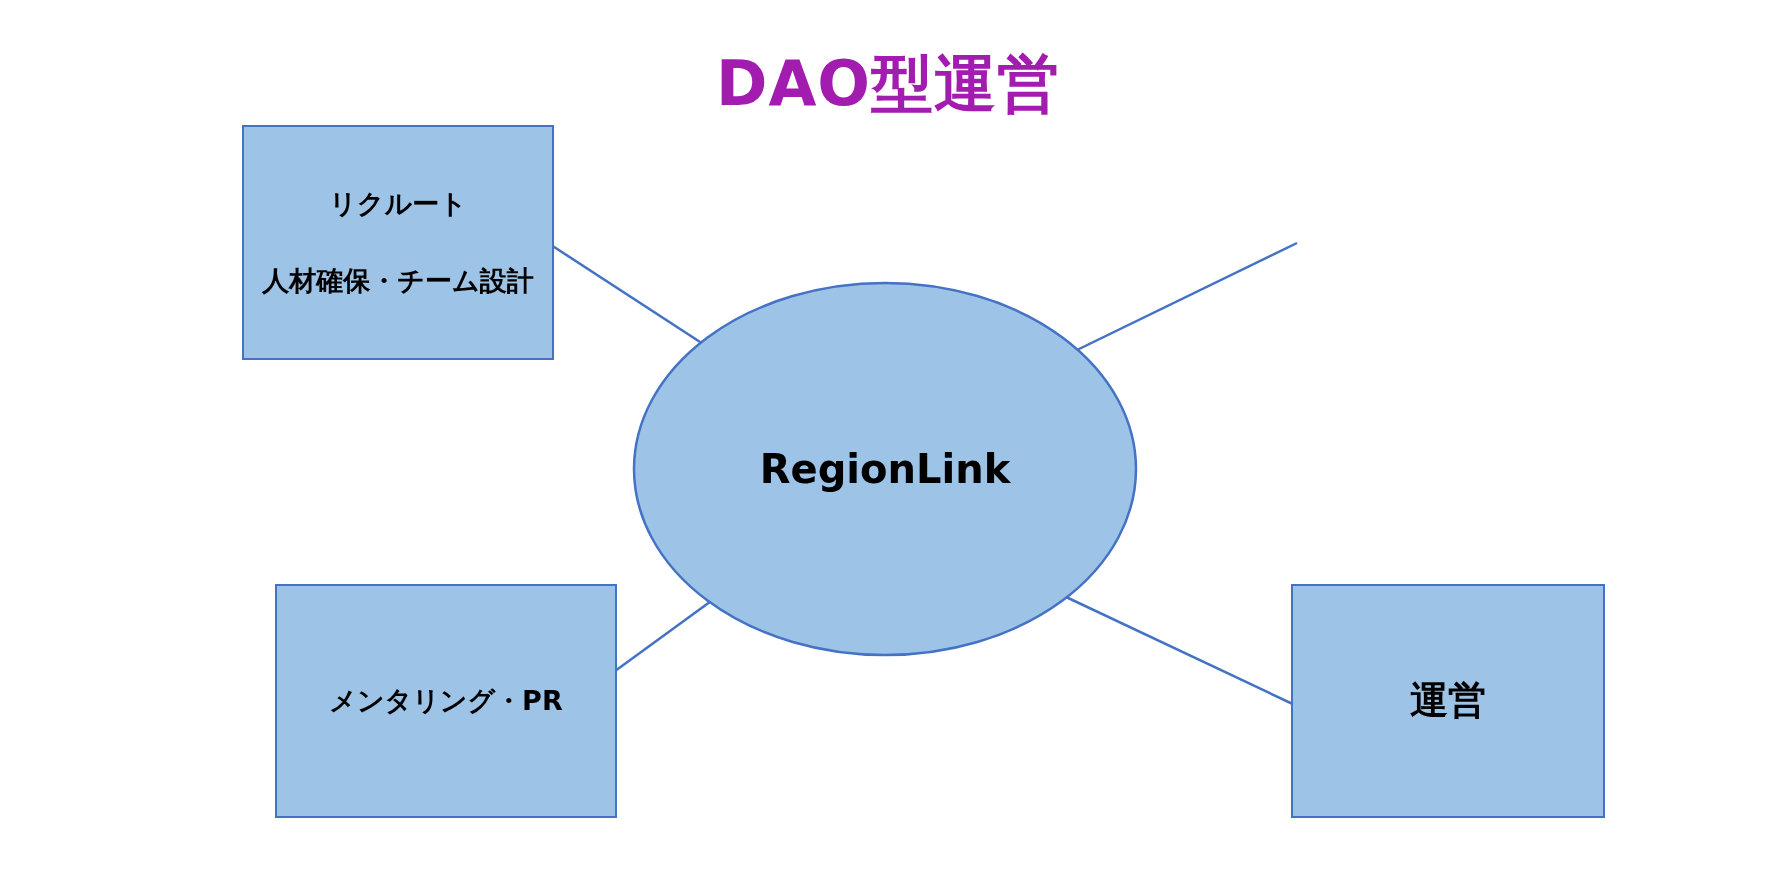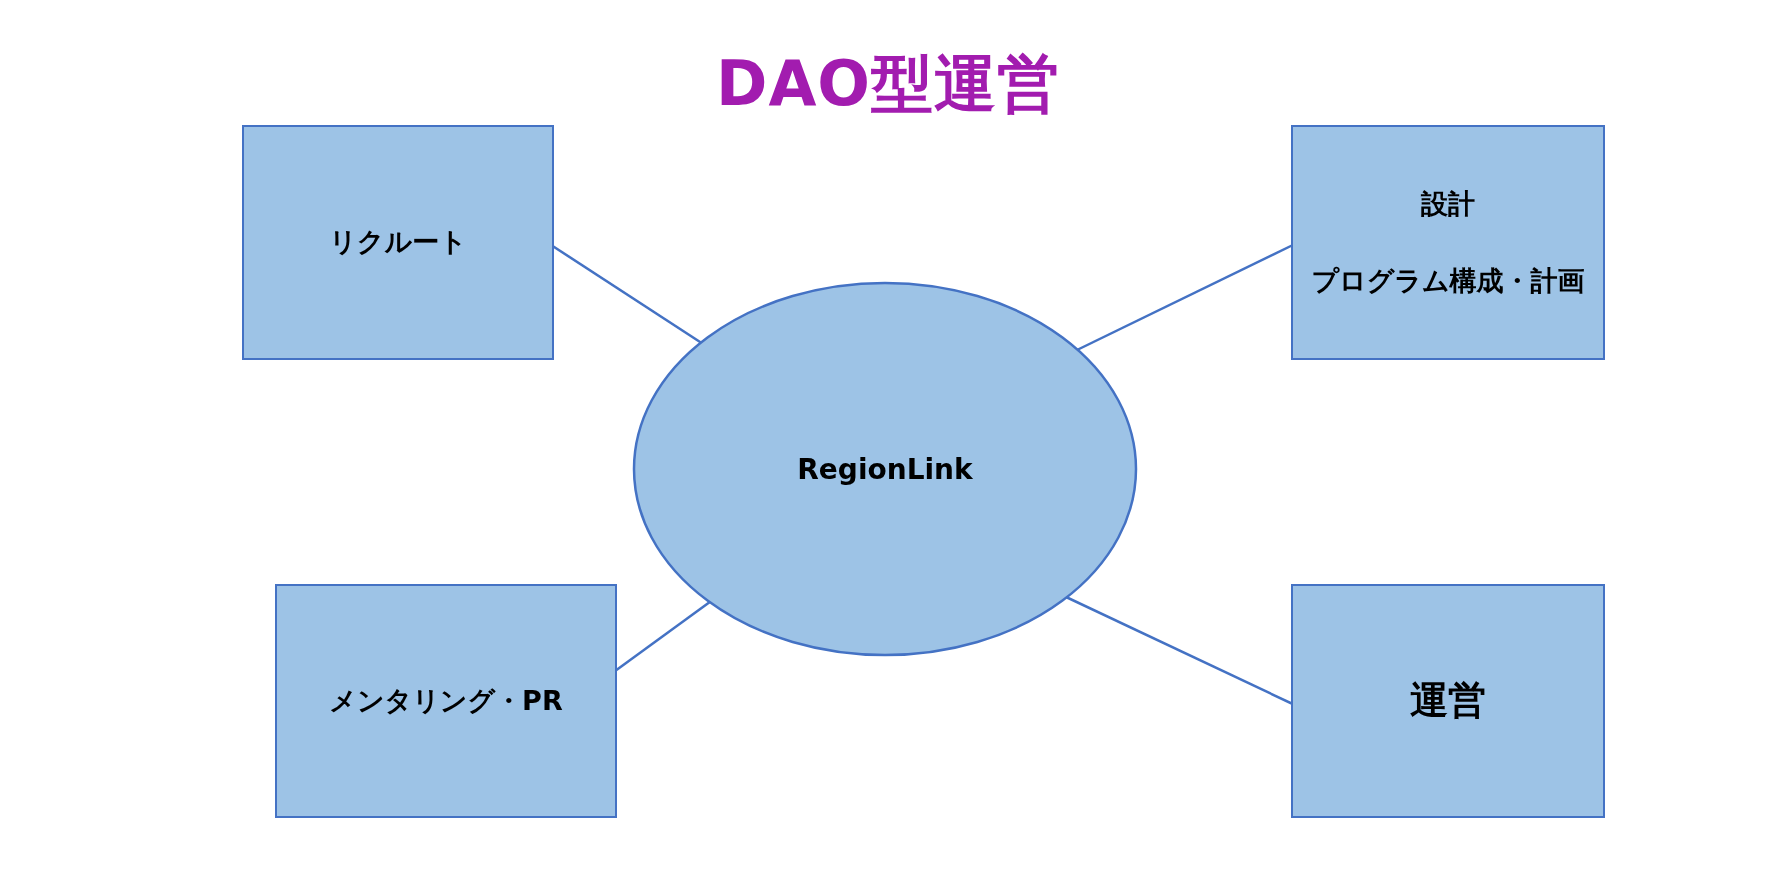--- a/index.html
+++ b/index.html
@@ -60,21 +60,21 @@
     top: 283px;
     width: 502px;
     height: 372px;
     display: flex;
     flex-direction: column;
     align-items: center;
     justify-content: center;
     gap: 14px;
     text-align: center;
     font-weight: 800;
-    font-size: 28px;
+    font-size: 40px;
     line-height: 1.25;
     color: #000000;
   }
 </style>
 </head>
 <body>
 
 <div class="canvas">
 
   <div class="diagram-title">DAO型運営</div>
@@ -88,26 +88,23 @@
 
     <ellipse cx="885" cy="469" rx="251" ry="186" fill="#9DC3E6" stroke="#4472C4" stroke-width="2.5"></ellipse>
   </svg>
 
   <div class="center-label">
     <div>RegionLink</div>
   </div>
 
   <div class="node node-top-left">
     <div>リクルート</div>
+    <div>人材確保・チーム設計</div>
   </div>
 
-  <div class="node node-top-right">
-    <div>設計</div>
-    <div>プログラム構成・計画</div>
-  </div>
 
   <div class="node node-bottom-left">
     <div>メンタリング・PR</div>
   </div>
 
   <div class="node node-bottom-right">
     <div>運営</div>
   </div>
 
 </div>

